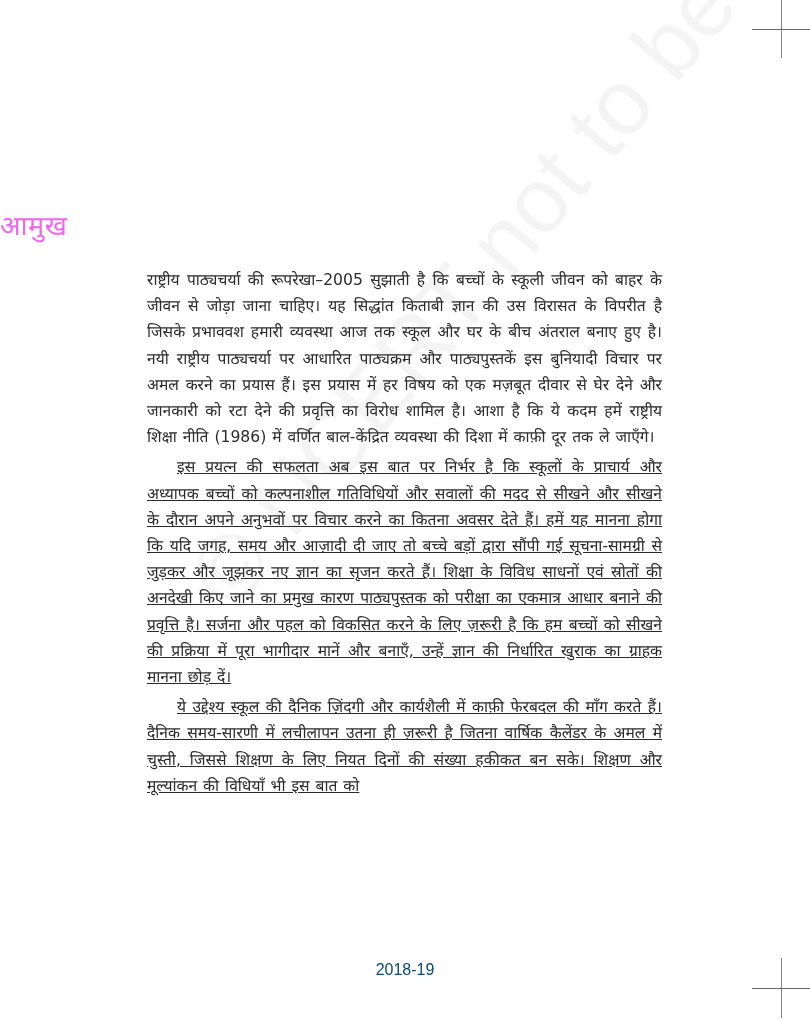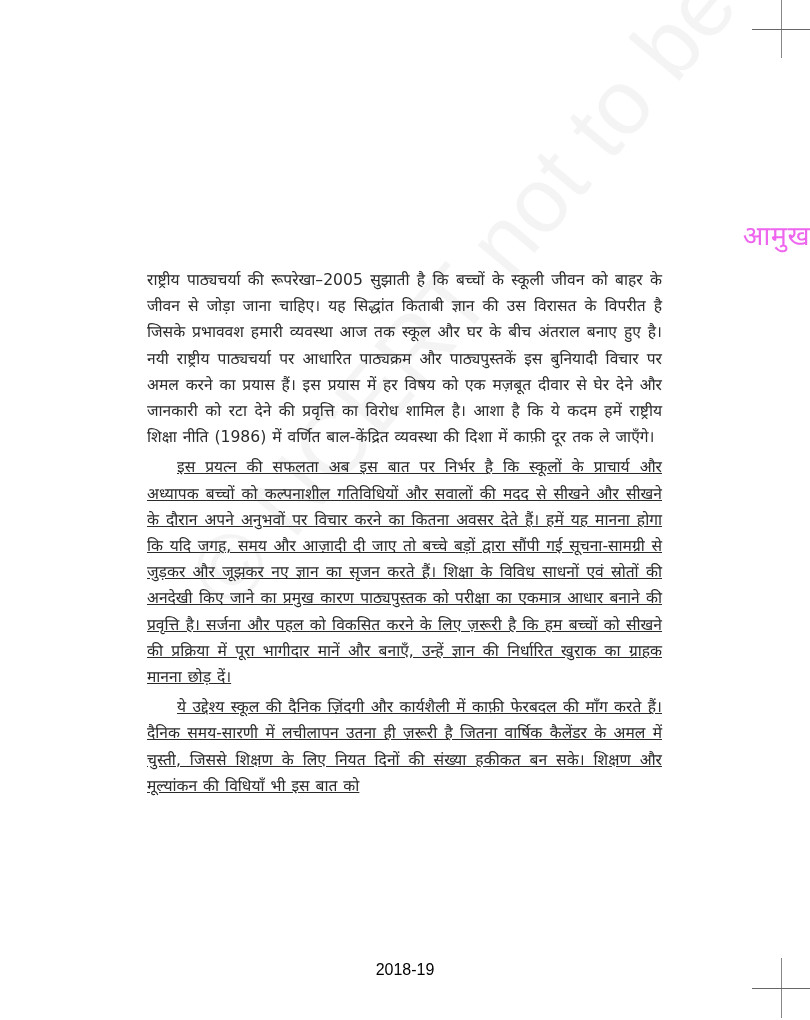--- a/index.html
+++ b/index.html
@@ -21,22 +21,22 @@
     }
     .crop-h {
       position: absolute;
       height: 1px;
       background: #666666;
     }
     .title {
       position: absolute;
       left: 0;
       width: 810px;
-      top: 216px;
-      text-align: right;
+      top: 206px;
+      text-align: left;
       font-size: 27px;
       color: #ee66ee;
       font-family: "DejaVu Sans", sans-serif;
       letter-spacing: 0.5px;
     }
     .body-text {
       position: absolute;
       left: 143px;
       top: 263px;
       width: 523px;
@@ -56,21 +56,21 @@
       text-decoration: underline;
     }
     .footer {
       position: absolute;
       left: 0;
       width: 810px;
       top: 961px;
       text-align: center;
       font-family: "Liberation Sans", sans-serif;
       font-size: 16px;
-      color: #000000;
+      color: #0c4a6e;
     }
     .watermark {
       position: absolute;
       left: 170px;
       top: 560px;
       width: 700px;
       transform: rotate(-50deg);
       transform-origin: left top;
       font-family: "Liberation Sans", sans-serif;
       font-size: 92px;

